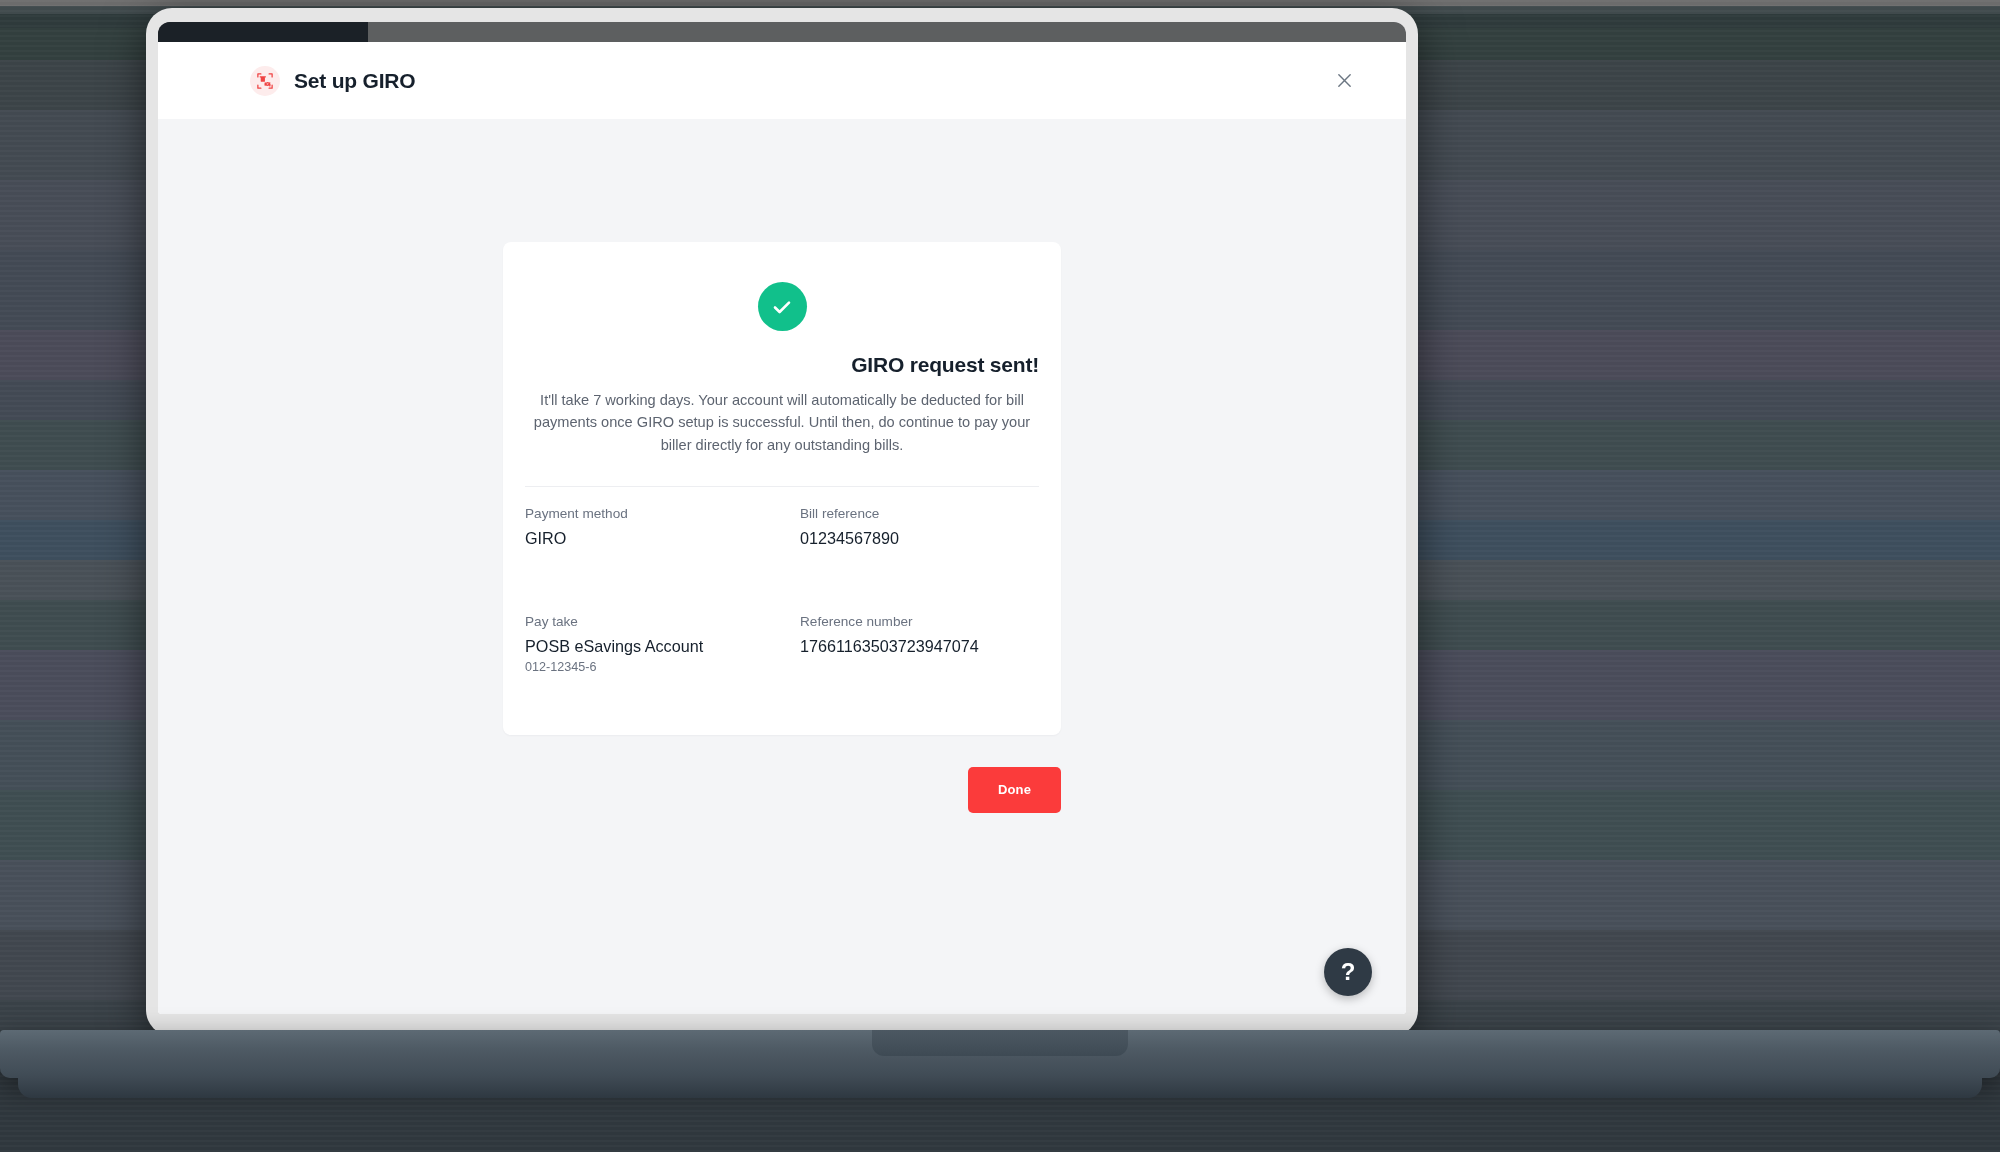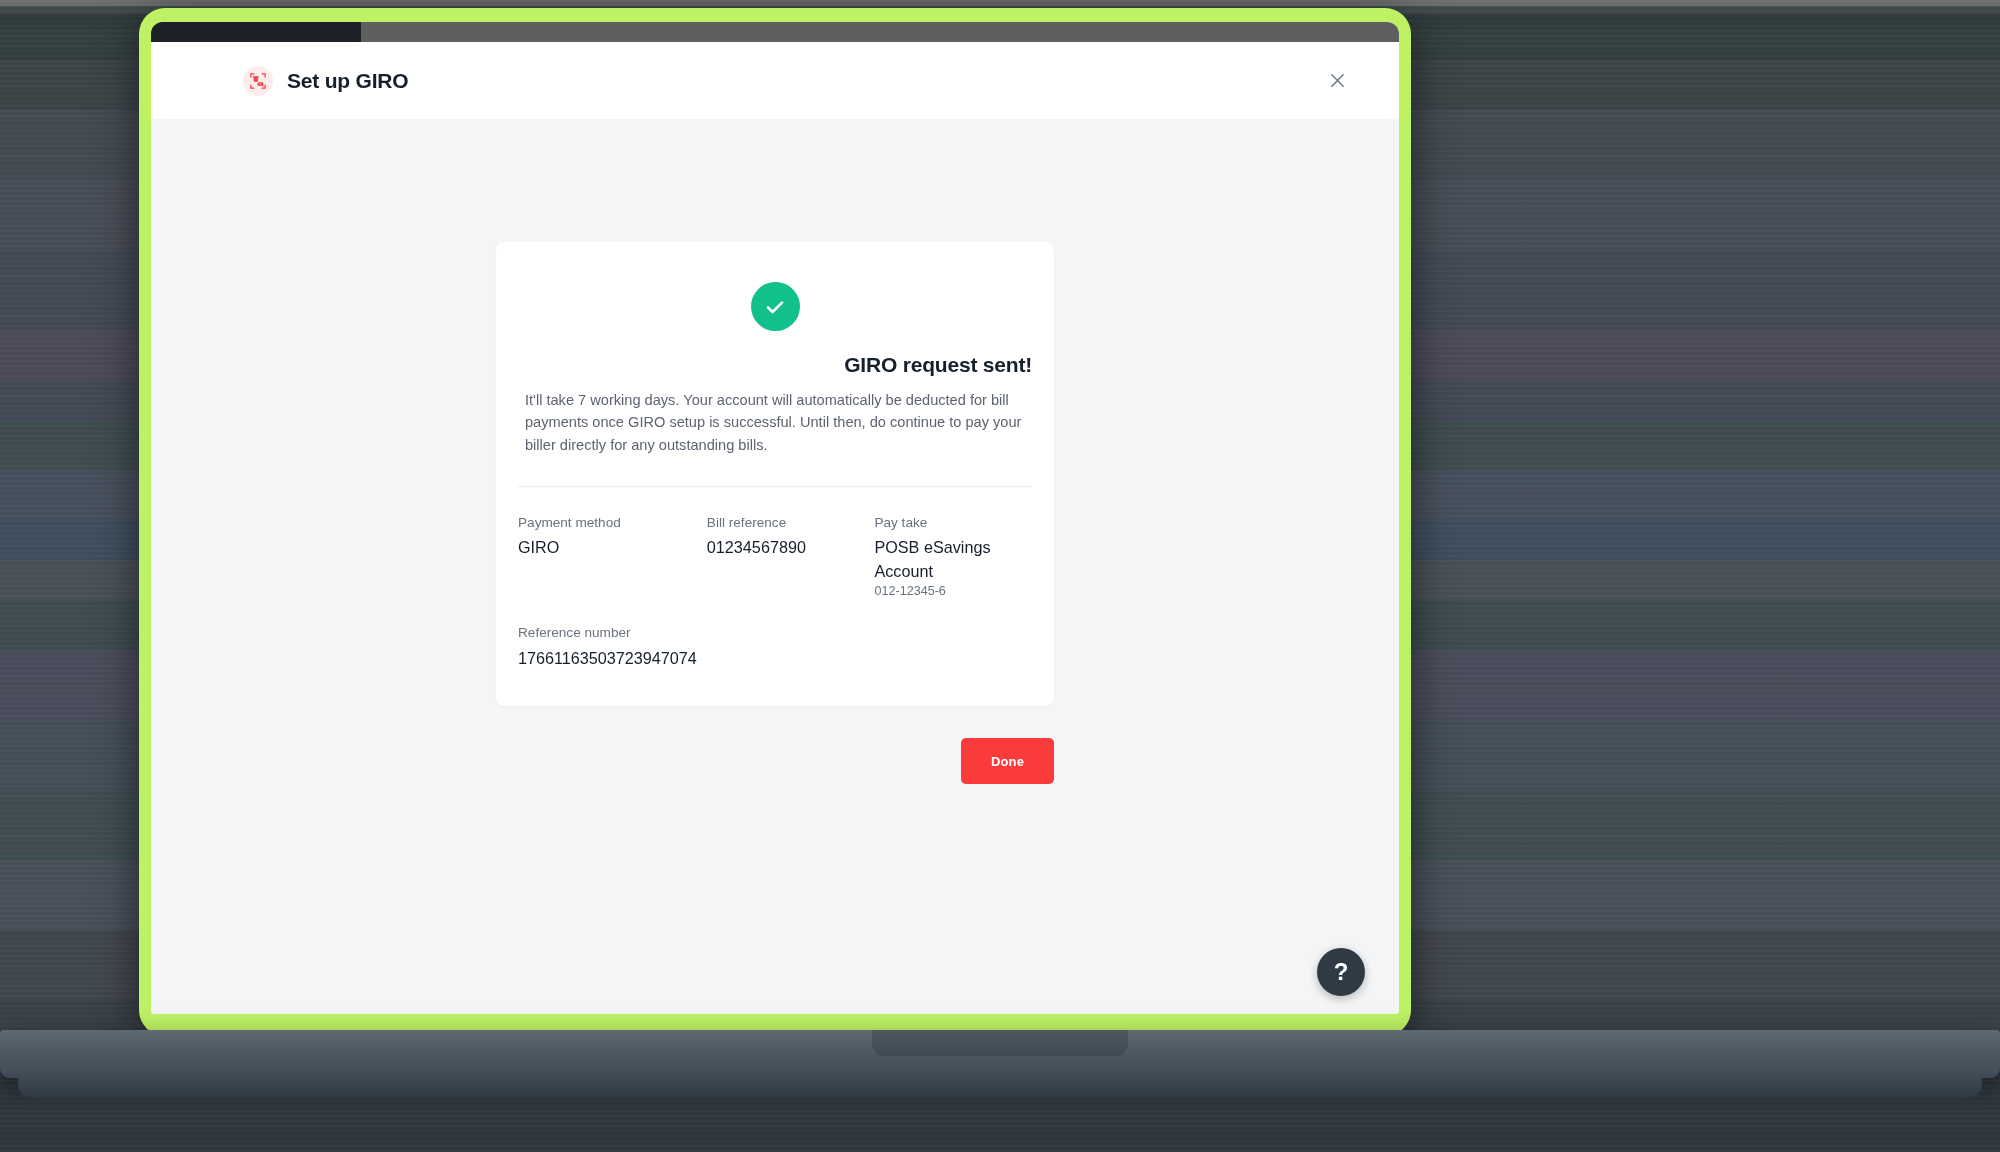--- a/index.html
+++ b/index.html
@@ -44,23 +44,23 @@
   #backdrop::after{
     content:"";
     position:absolute; inset:0;
     background:
       repeating-linear-gradient(180deg, rgba(255,255,255,.018) 0 2px, rgba(0,0,0,.02) 2px 5px);
   }
 
   
   #laptop-frame {
     position: absolute;
-    left: 139px; top: 8px;
+    left: 146px; top: 8px;
     width: 1272px; height: 1028px;
-    background: #bef264;
+    background: #e5e5e5;
     border-radius: 26px;
     box-shadow: 0 10px 44px rgba(0,0,0,.55);
     padding: 14px 12px 22px 12px;
   }
   #laptop-screen {
     width: 100%; height: 100%;
     background: #f4f5f7;
     border-radius: 12px 12px 4px 4px;
     overflow: hidden;
     position: relative;
@@ -167,36 +167,37 @@
   }
   #result-heading {
     margin-top: 22px;
     text-align: right;
     font-size: 21px; font-weight: 700; color: #16202c;
     letter-spacing: -0.2px;
   }
   #result-desc {
     margin: 12px auto 0 auto;
     width: 500px;
-    text-align: left;
+    text-align: center;
     font-size: 14.6px; line-height: 1.53;
     color: #5d6470;
   }
   #card-divider {
     margin: 30px 0 0 0;
     height: 1px;
     background: #edeef1;
   }
 
   #details-grid {
-    margin-top: 26px;
+    margin-top: 17px;
     display: grid;
-    grid-template-columns: 1fr 1fr 1fr;
+    grid-template-columns: 1fr 1fr;
     column-gap: 10px;
     row-gap: 0;
+    gap: 36px;
   }
   .detail-cell { padding-bottom: 25px; }
   .detail-label {
     font-size: 13.6px; color: #6a7280; line-height: 1.5;
   }
   .detail-value {
     margin-top: 3px;
     font-size: 16.2px; color: #16202c; line-height: 1.45;
   }
   .detail-sub {

